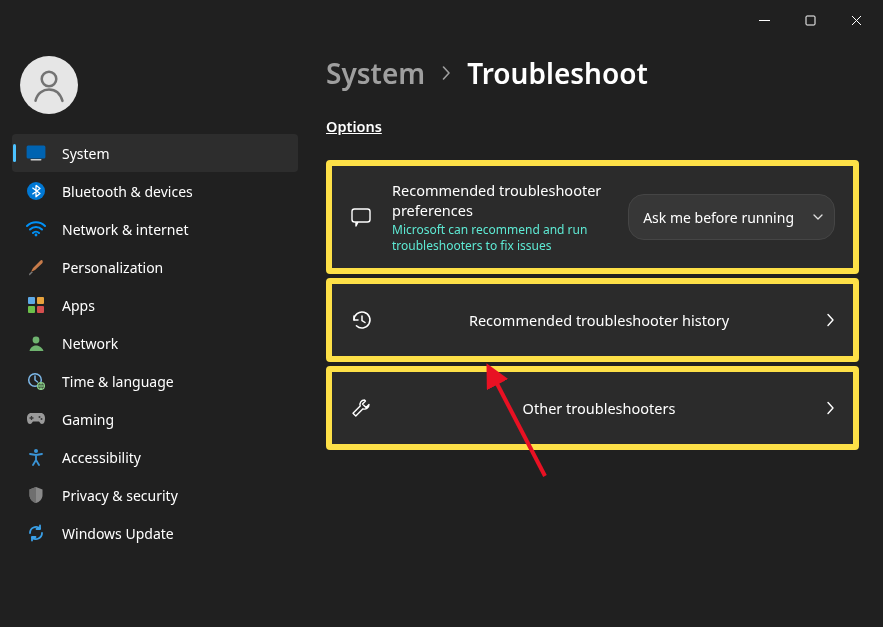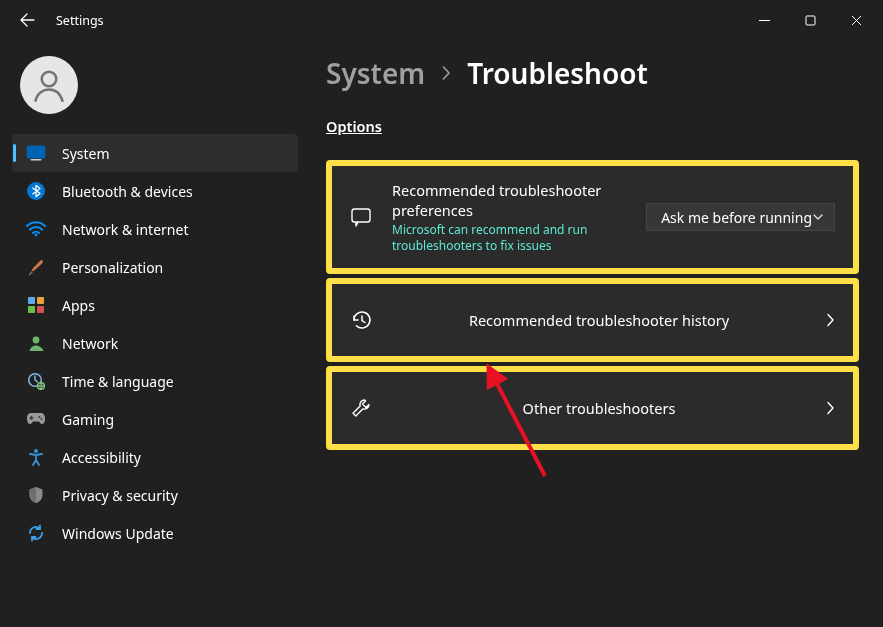--- a/index.html
+++ b/index.html
@@ -37,44 +37,36 @@
 
   .section-label { font-size:14.5px; font-weight:600; margin-bottom:24px;text-decoration:underline; }
 
   .card { background:#2b2b2b; border:6px solid #fde047; border-radius:4px; margin-bottom:4px; }
   .card-row { display:flex; align-items:center; min-height:72px; padding: 14px 18px; gap: 20px;}
   .card-row .cicon { width:22px; height:22px; flex-shrink:0; display:flex; align-items:center; justify-content:center;}
   .card-title { font-size:14.5px; color:#ffffff; }
   .card-sub { font-size:12px; color:#5eead4; line-height:1.35; max-width:250px;}
   .card-text { display:flex; flex-direction:column; gap:2px; flex:1;}
 
-  .drop-btn { height:28px; background:#373737; border:1px solid #454545; border-radius:1px; display:flex; align-items:center; gap:0; padding: 0 10px 0 14px; font-size:14px; color:#ffffff;}
+  .drop-btn { height:46px; background:#373737; border:1px solid #454545; border-radius:16px; display:flex; align-items:center; gap:18px; padding: 0 10px 0 14px; font-size:14px; color:#ffffff;}
   .drop-btn svg { opacity:.85;}
 
   .link-row { height:64px;text-align:center;}
   .link-row .chev { margin-left:auto;}
 
   
   .arrow-annot { position:fixed; left:480px; top:356px; pointer-events:none; }
   .arrow-annot svg { overflow:visible; }
 
   svg { display:block; }
 </style>
 </head>
 <body>
 
 <div class="titlebar">
-  <div class="tb-left">
-    <div class="back-btn">
-      <svg width="16" height="16" viewBox="0 0 16 16">
-          <path d="M8 2 2 8l6 6M2.5 8H15" stroke="#ffffff" stroke-width="1.3" fill="none" stroke-linecap="round" stroke-linejoin="round"></path>
-        </svg>
-    </div>
-    <span class="title-text">Settings</span>
-  </div>
   <div class="tb-right">
     <div class="win-btn">
       <svg width="11" height="11">
           <path d="M0 5.5h11" stroke="#ffffff" stroke-width="1"></path>
         </svg>
     </div>
     <div class="win-btn">
       <svg width="11" height="11">
           <rect x="1" y="1" width="9" height="9" stroke="#ffffff" stroke-width="1" fill="none" rx="1"></rect>
         </svg>

